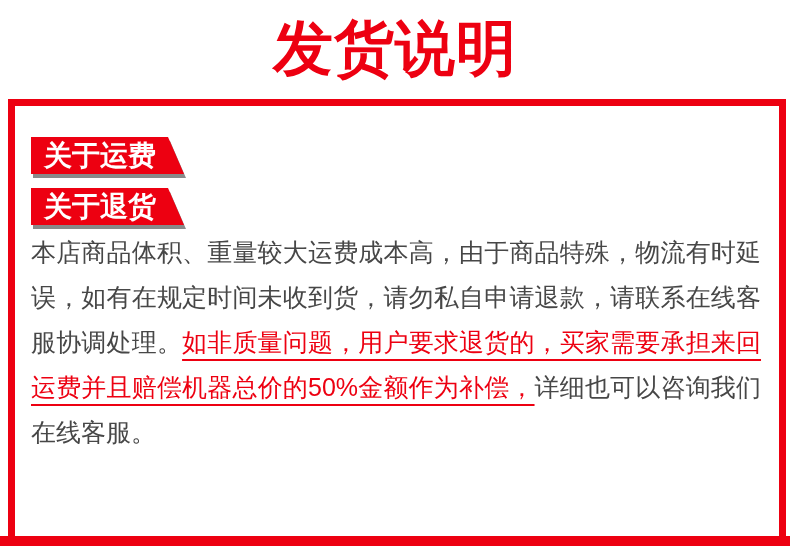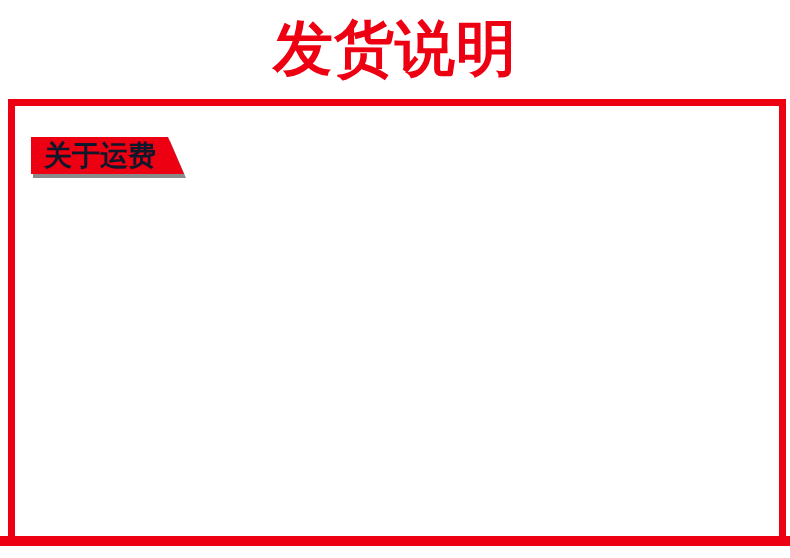--- a/index.html
+++ b/index.html
@@ -34,21 +34,21 @@
     padding: 31px 18px 0 16px;
     background: #ffffff;
   }
   .badge-wrap {
     display: inline-block;
     filter: drop-shadow(2px 4px 0 rgba(40,40,40,0.55));
   }
   .badge {
     display: inline-block;
     background: var(--red, #ed0011);
-    color: #0f172a;
+    color: #ffffff;
     font-weight: bold;
     font-size: 28px;
     line-height: 37px;
     padding: 0 28px 0 13px;
     clip-path: polygon(0 0, calc(100% - 16px) 0, 100% 100%, 0 100%);
     white-space: nowrap;
   }
   .para {
     margin: 4px 0 0 0;
     font-size: 25px;
@@ -87,17 +87,23 @@
 
   <section class="section-shipping-fee">
     <div>
       <span class="badge-wrap">
         <span class="badge">关于运费</span>
       </span>
     </div>
   </section>
 
   <section class="section-returns">
+    <div>
+      <span class="badge-wrap">
+        <span class="badge">关于退货</span>
+      </span>
+    </div>
+    <p class="para"><span>本店商品体积、重量较大运费成本高，由于商品特殊，物流有时延误，如有在规定时间未收到货，请勿私自申请退款，请联系在线客服协调处理。</span><span class="hl">如非质量问题，用户要求退货的，买家需要承担来回运费并且赔偿机器总价的50%金额作为补偿，</span><span>详细也可以咨询我们在线客服。</span></p>
   </section>
 
 </div>
 
 <div class="bottom-bar"></div>
 
 </body></html>

